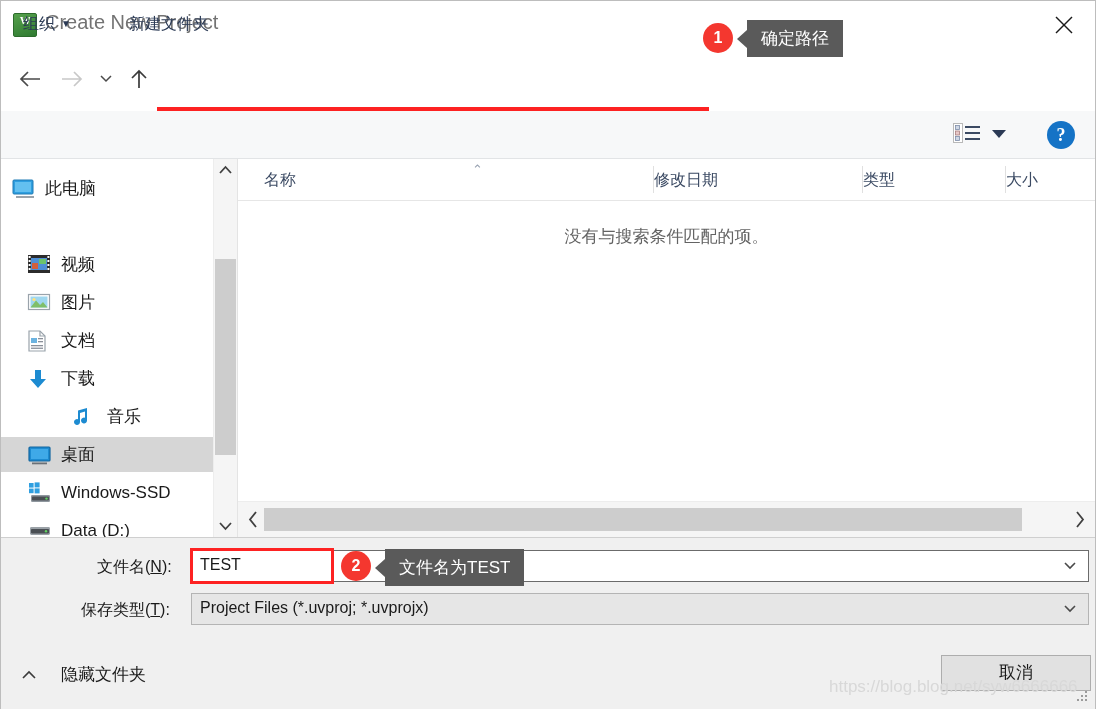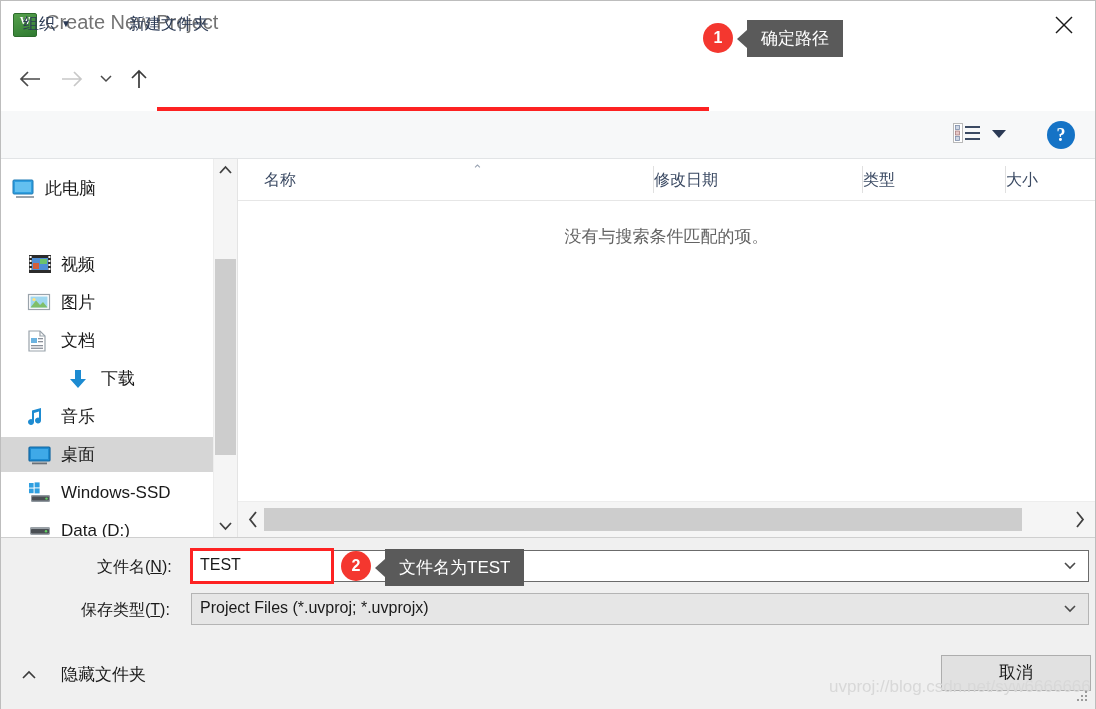--- a/index.html
+++ b/index.html
@@ -240,21 +240,21 @@
         <svg width="26" height="22" viewBox="0 0 26 22">
           <rect x="2" y="2" width="20" height="14" rx="1" fill="#2f9fe0" stroke="#1e7bb5" stroke-width="1"></rect>
           <rect x="4" y="4" width="16" height="10" fill="#63c0f0"></rect>
           <rect x="5" y="18" width="18" height="2" fill="#9aa3ab"></rect>
         </svg>
       </span>
       <span class="lbl">此电脑</span>
     </div>
 
 
-    <div class="nav-item" style="top:88px;text-align:center;">
+    <div class="nav-item" style="top:88px;">
       <span class="ico">
         <svg width="24" height="20" viewBox="0 0 24 20">
           <rect x="1" y="1" width="22" height="18" fill="#2b2b2b"></rect>
           <rect x="4" y="4" width="16" height="12" fill="#4f8fd6"></rect>
           <rect x="5" y="9" width="6" height="6" fill="#d35f3c"></rect>
           <rect x="12" y="5" width="7" height="5" fill="#6cc36c"></rect>
           <g fill="#ffffff">
             <rect x="1.6" y="2" width="2" height="2"></rect>
               <rect x="1.6" y="6" width="2" height="2"></rect>
             <rect x="1.6" y="10" width="2" height="2"></rect>
@@ -289,30 +289,30 @@
           <rect x="4" y="8" width="6" height="5" fill="#6cb3e0"></rect>
           <rect x="11" y="8" width="5" height="1.3" fill="#8a9099"></rect>
           <rect x="11" y="11" width="5" height="1.3" fill="#8a9099"></rect>
           <rect x="4" y="15" width="12" height="1.3" fill="#8a9099"></rect>
           <rect x="4" y="17.6" width="12" height="1.3" fill="#8a9099"></rect>
         </svg>
       </span>
       <span class="lbl">文档</span>
     </div>
 
-    <div class="nav-item" style="top:202px;padding-left:40px;">
+    <div class="nav-item" style="top:202px;">
       <span class="ico">
         <svg width="22" height="22" viewBox="0 0 22 22">
           <path d="M8 2 h6 v9 h5 l-8 9 l-8 -9 h5 z" fill="#1d8bd1"></path>
         </svg>
       </span>
       <span class="lbl">下载</span>
     </div>
 
-    <div class="nav-item" style="top:240px;">
+    <div class="nav-item" style="top:240px;padding-left:46px;">
       <span class="ico">
         <svg width="20" height="22" viewBox="0 0 20 22">
           <path d="M14 2 v12.5 a3 3 0 1 1 -2 -2.8 V5.5 L7 7 v9 a3 3 0 1 1 -2 -2.8 V4.5 Z" fill="#1d8bd1"></path>
         </svg>
       </span>
       <span class="lbl">音乐</span>
     </div>
 
     <div class="nav-item sel" style="top:278px;">
       <span class="ico">
@@ -438,21 +438,21 @@
 
   <div class="hide-folders">
     <svg width="16" height="12" viewBox="0 0 16 12">
       <path d="M2 9 L8 3 L14 9" stroke="#3a3a3a" stroke-width="1.6" fill="none"></path>
     </svg>
     <span class="lbl">隐藏文件夹</span>
   </div>
 
   <div class="btn btn-cancel">取消</div>
 
-  <div class="watermark">uvproj://blog.csdn.net/syw6666666</div>
+  <div class="watermark">https://blog.blog.net/syw6666666</div>
 
   <div class="grip">
     <i style="left:8px;top:0;"></i>
     <i style="left:4px;top:4px;"></i>
       <i style="left:8px;top:4px;"></i>
     <i style="left:0;top:8px;"></i>
       <i style="left:4px;top:8px;"></i>
       <i style="left:8px;top:8px;"></i>
   </div>
 

